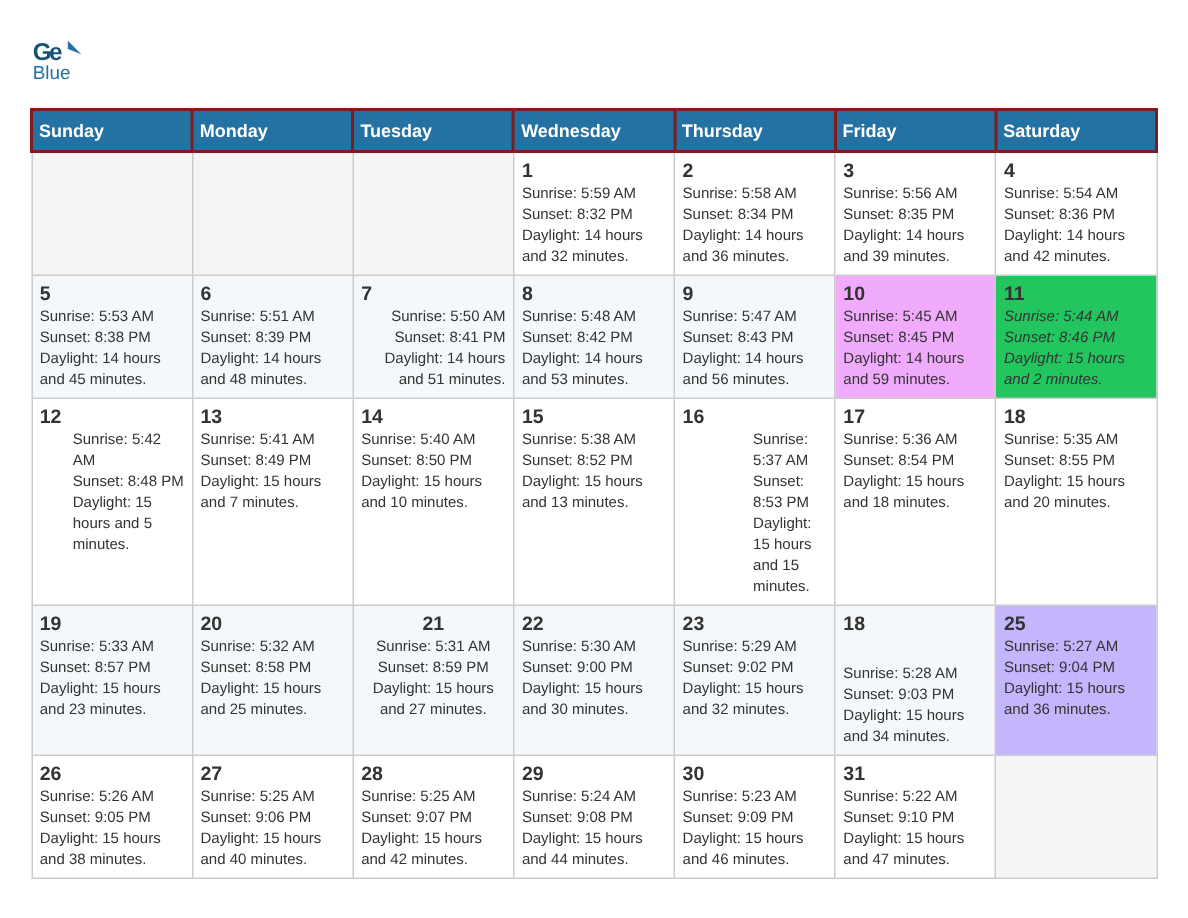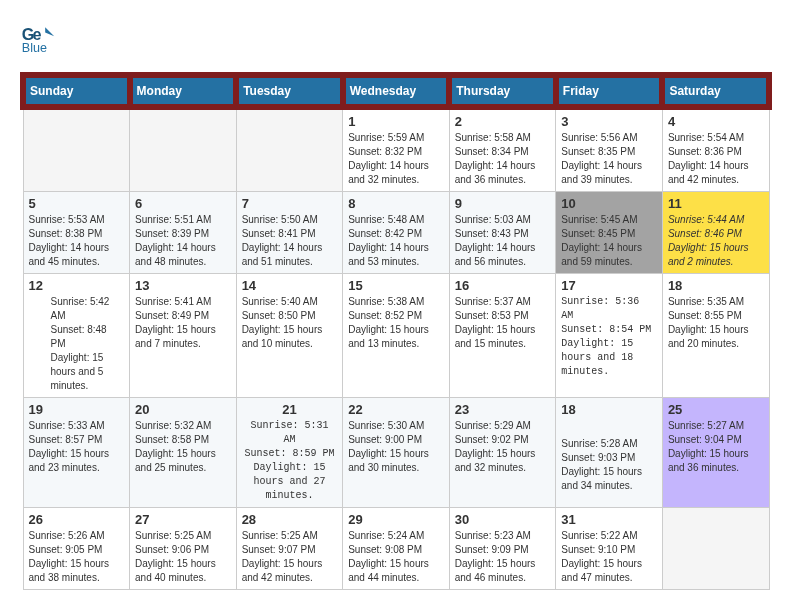--- a/index.html
+++ b/index.html
@@ -42,21 +42,21 @@
       border-collapse: collapse;
       table-layout: fixed;
     }
     th {
       background-color: #2471a3;
       color: #fff;
       font-size: 12px;
       font-weight: bold;
       padding: 6px 4px;
       text-align: left;
-      border: 6px solid #7f1d1d;
+      border: 2px solid #7f1d1d;
     }
     td {
       vertical-align: top;
       padding: 4px 5px;
       border: 1px solid #ccc;
       background: #fff;
       min-height: 80px;
       font-size: 11px;
       color: #333;
     }
@@ -151,43 +151,43 @@
 Daylight: 14 hours and 45 minutes.</div>
         </td>
         <td style="background: rgb(245, 248, 250);">
           <span class="day-number">6</span>
           <div class="day-info" style="white-space: pre-line;">Sunrise: 5:51 AM
 Sunset: 8:39 PM
 Daylight: 14 hours and 48 minutes.</div>
         </td>
         <td style="background: rgb(245, 248, 250);">
           <span class="day-number">7</span>
-          <div class="day-info" style="white-space: pre-line;">Sunrise: 5:50 AM
+          <div class="day-info" style="white-space: pre-line; text-align: right;">Sunrise: 5:50 AM
 Sunset: 8:41 PM
 Daylight: 14 hours and 51 minutes.</div>
         </td>
         <td style="background: rgb(245, 248, 250);">
           <span class="day-number">8</span>
           <div class="day-info" style="white-space: pre-line;">Sunrise: 5:48 AM
 Sunset: 8:42 PM
 Daylight: 14 hours and 53 minutes.</div>
         </td>
         <td style="background: rgb(245, 248, 250);">
           <span class="day-number">9</span>
-          <div class="day-info" style="white-space: pre-line;">Sunrise: 5:03 AM
+          <div class="day-info" style="white-space: pre-line;">Sunrise: 5:47 AM
 Sunset: 8:43 PM
 Daylight: 14 hours and 56 minutes.</div>
         </td>
-        <td style="background: #a3a3a3;">
+        <td style="background: #f0abfc;">
           <span class="day-number">10</span>
           <div class="day-info" style="white-space: pre-line;">Sunrise: 5:45 AM
 Sunset: 8:45 PM
 Daylight: 14 hours and 59 minutes.</div>
         </td>
-        <td style="background: #fde047; margin-left: 13px;">
+        <td style="background: #22c55e; margin-left: 13px;">
           <span class="day-number">11</span>
           <div class="day-info" style="white-space: pre-line; font-style: italic;">Sunrise: 5:44 AM
 Sunset: 8:46 PM
 Daylight: 15 hours and 2 minutes.</div>
         </td>
       </tr>
       <tr>
         <td>
           <span class="day-number">12</span>
           <div class="day-info" style="white-space: pre-line; margin-left: 22px;">Sunrise: 5:42 AM
@@ -207,27 +207,27 @@
 Daylight: 15 hours and 10 minutes.</div>
         </td>
         <td>
           <span class="day-number">15</span>
           <div class="day-info" style="white-space: pre-line;">Sunrise: 5:38 AM
 Sunset: 8:52 PM
 Daylight: 15 hours and 13 minutes.</div>
         </td>
         <td>
           <span class="day-number">16</span>
-          <div class="day-info" style="white-space: pre-line;">Sunrise: 5:37 AM
+          <div class="day-info" style="white-space: pre-line; margin-left: 47px;">Sunrise: 5:37 AM
 Sunset: 8:53 PM
 Daylight: 15 hours and 15 minutes.</div>
         </td>
         <td>
           <span class="day-number">17</span>
-          <div class="day-info" style="white-space: pre-line; font-family: Liberation Mono, monospace;">Sunrise: 5:36 AM
+          <div class="day-info" style="white-space: pre-line;">Sunrise: 5:36 AM
 Sunset: 8:54 PM
 Daylight: 15 hours and 18 minutes.</div>
         </td>
         <td>
           <span class="day-number">18</span>
           <div class="day-info" style="white-space: pre-line;">Sunrise: 5:35 AM
 Sunset: 8:55 PM
 Daylight: 15 hours and 20 minutes.</div>
         </td>
       </tr>
@@ -239,21 +239,21 @@
 Daylight: 15 hours and 23 minutes.</div>
         </td>
         <td style="background: rgb(245, 248, 250); margin-top: 12px;">
           <span class="day-number">20</span>
           <div class="day-info" style="white-space: pre-line;">Sunrise: 5:32 AM
 Sunset: 8:58 PM
 Daylight: 15 hours and 25 minutes.</div>
         </td>
         <td style="background: rgb(245, 248, 250); text-align: center;">
           <span class="day-number">21</span>
-          <div class="day-info" style="white-space: pre-line; font-family: Liberation Mono, monospace;">Sunrise: 5:31 AM
+          <div class="day-info" style="white-space: pre-line;">Sunrise: 5:31 AM
 Sunset: 8:59 PM
 Daylight: 15 hours and 27 minutes.</div>
         </td>
         <td style="background: rgb(245, 248, 250);">
           <span class="day-number">22</span>
           <div class="day-info" style="white-space: pre-line;">Sunrise: 5:30 AM
 Sunset: 9:00 PM
 Daylight: 15 hours and 30 minutes.</div>
         </td>
         <td style="background: rgb(245, 248, 250);">

